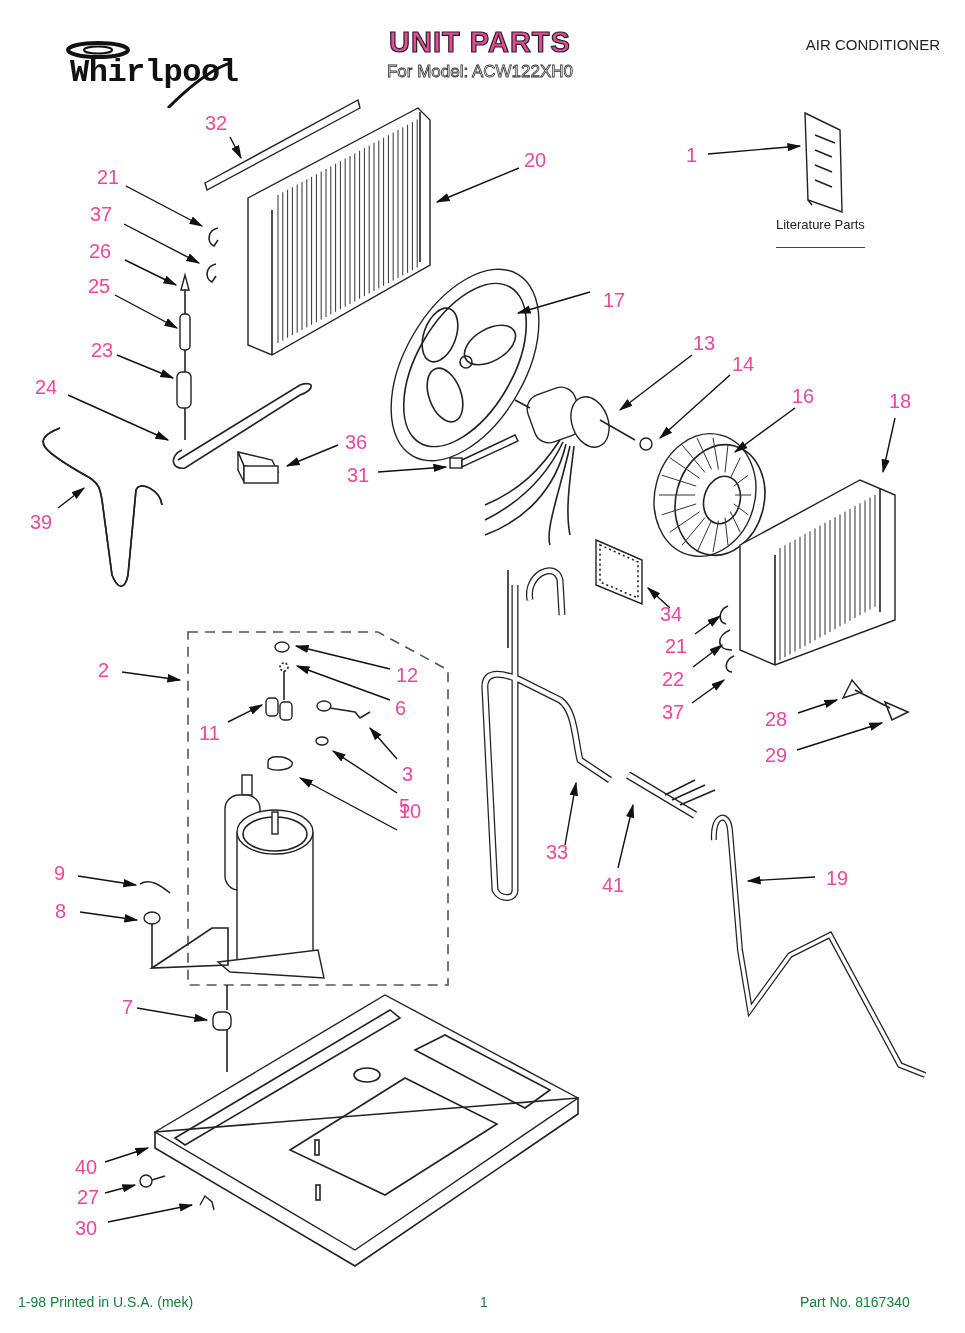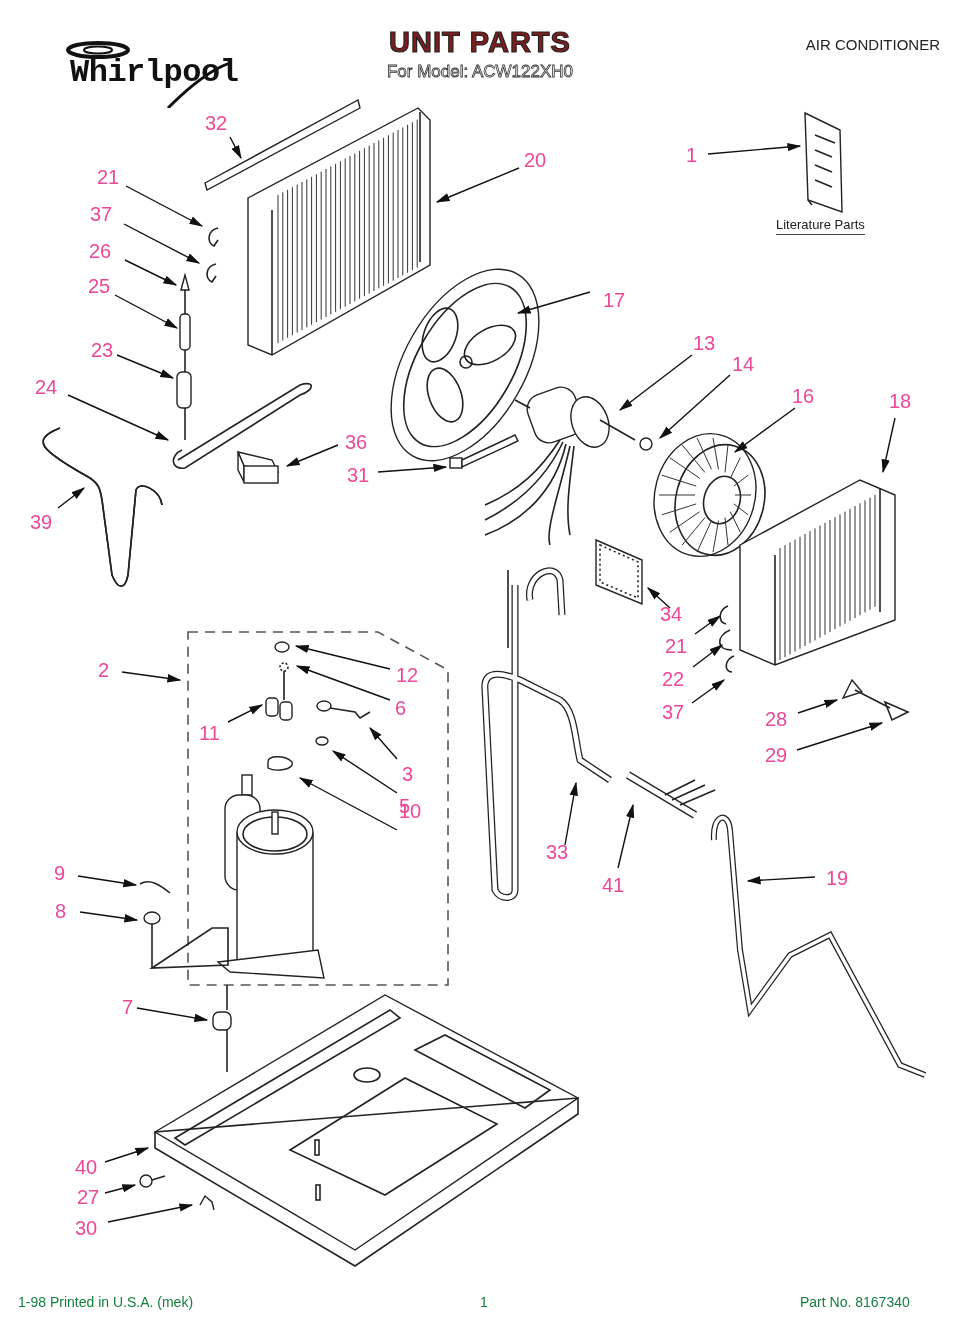--- a/index.html
+++ b/index.html
@@ -1,23 +1,23 @@
 <!DOCTYPE html>
 <html><head>
   <meta charset="utf-8">
   <style>
     html, body { margin: 0; padding: 0; background: #ffffff; }
     body { width: 965px; height: 1333px; position: relative; overflow: hidden; font-family: "Liberation Sans", sans-serif; color: #111; }
     .abs { position: absolute; }
     .logo { left: 58px; top: 38px; width: 170px; height: 70px; }
     .logo-text { position: absolute; left: 12px; top: 16px; font-family: Liberation Mono, monospace; font-weight: bold; font-size: 32px; letter-spacing: -0.5px; color: #111; }
-    .title { left: 330px; top: 26px; width: 300px; text-align: center; font-size: 29px; font-weight: bold; color: #7f1d1d; -webkit-text-stroke: 1.2px #222; letter-spacing: 1px; }
+    .title { left: 330px; top: 26px; width: 300px; text-align: center; font-size: 29px; font-weight: bold; color: #ec4899; -webkit-text-stroke: 1.2px #222; letter-spacing: 1px; }
     .subtitle { left: 330px; top: 62px; width: 300px; text-align: center; font-size: 17px; color: #fff; -webkit-text-stroke: 0.8px #333; }
     .category { left: 760px; top: 36px; width: 180px; text-align: right; font-size: 15px; color: #222; }
-    .lit-label { left: 776px; top: 217px; font-size: 13px; color: #222; border-bottom: 1.5px solid #444; padding-bottom: 2px; }
+    .lit-label { left: 776px; top: 217px; font-size: 13px; color: #222; border-bottom: 1.5px solid #444; padding-bottom: 15px; }
     .callout { position: absolute; font-size: 20px; color: #ec4899; line-height: 1; }
     .footer { position: absolute; top: 1294px; font-size: 14px; color: #15803d; }
     svg.diagram { position: absolute; left: 0; top: 0; }
     .part-line { stroke: #222; stroke-width: 1.6; fill: none; }
     .part-fill { stroke: #222; stroke-width: 1.4; fill: #fff; }
     .arrow { stroke: #111; stroke-width: 1.4; fill: none; }
     .dash { stroke: #555; stroke-width: 1.6; fill: none; stroke-dasharray: 10 7; }
   </style>
 </head>
 <body>

